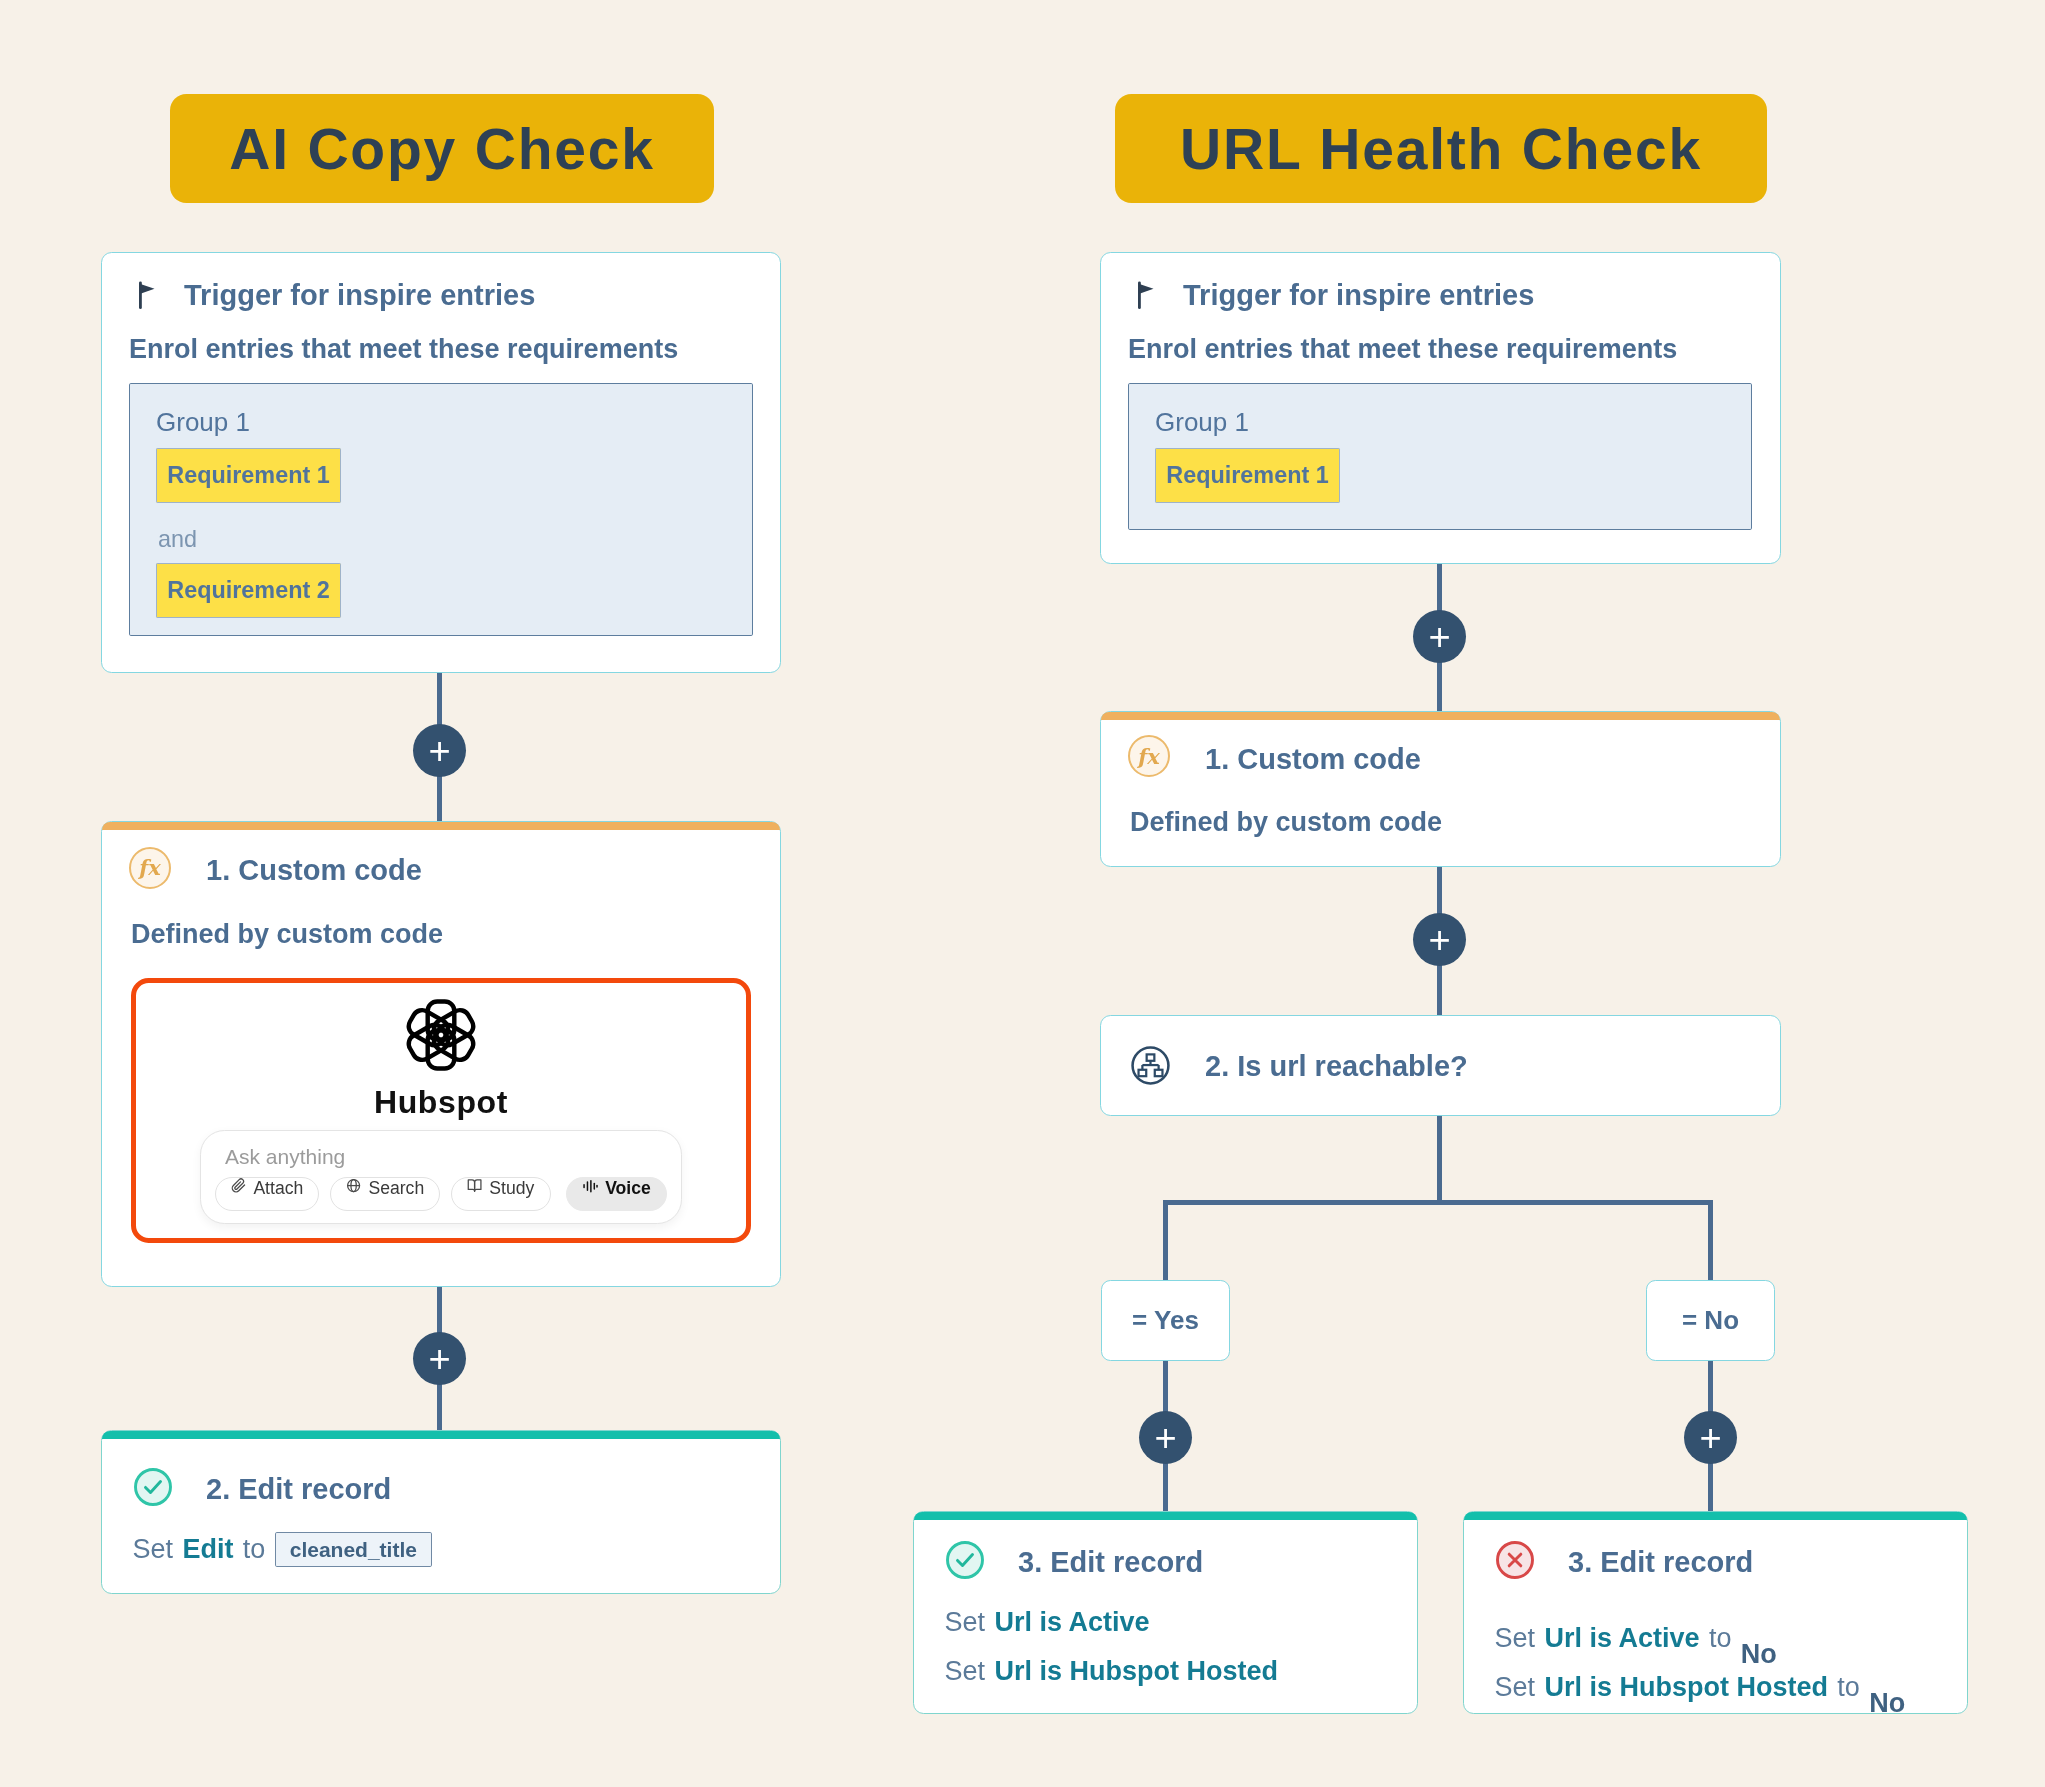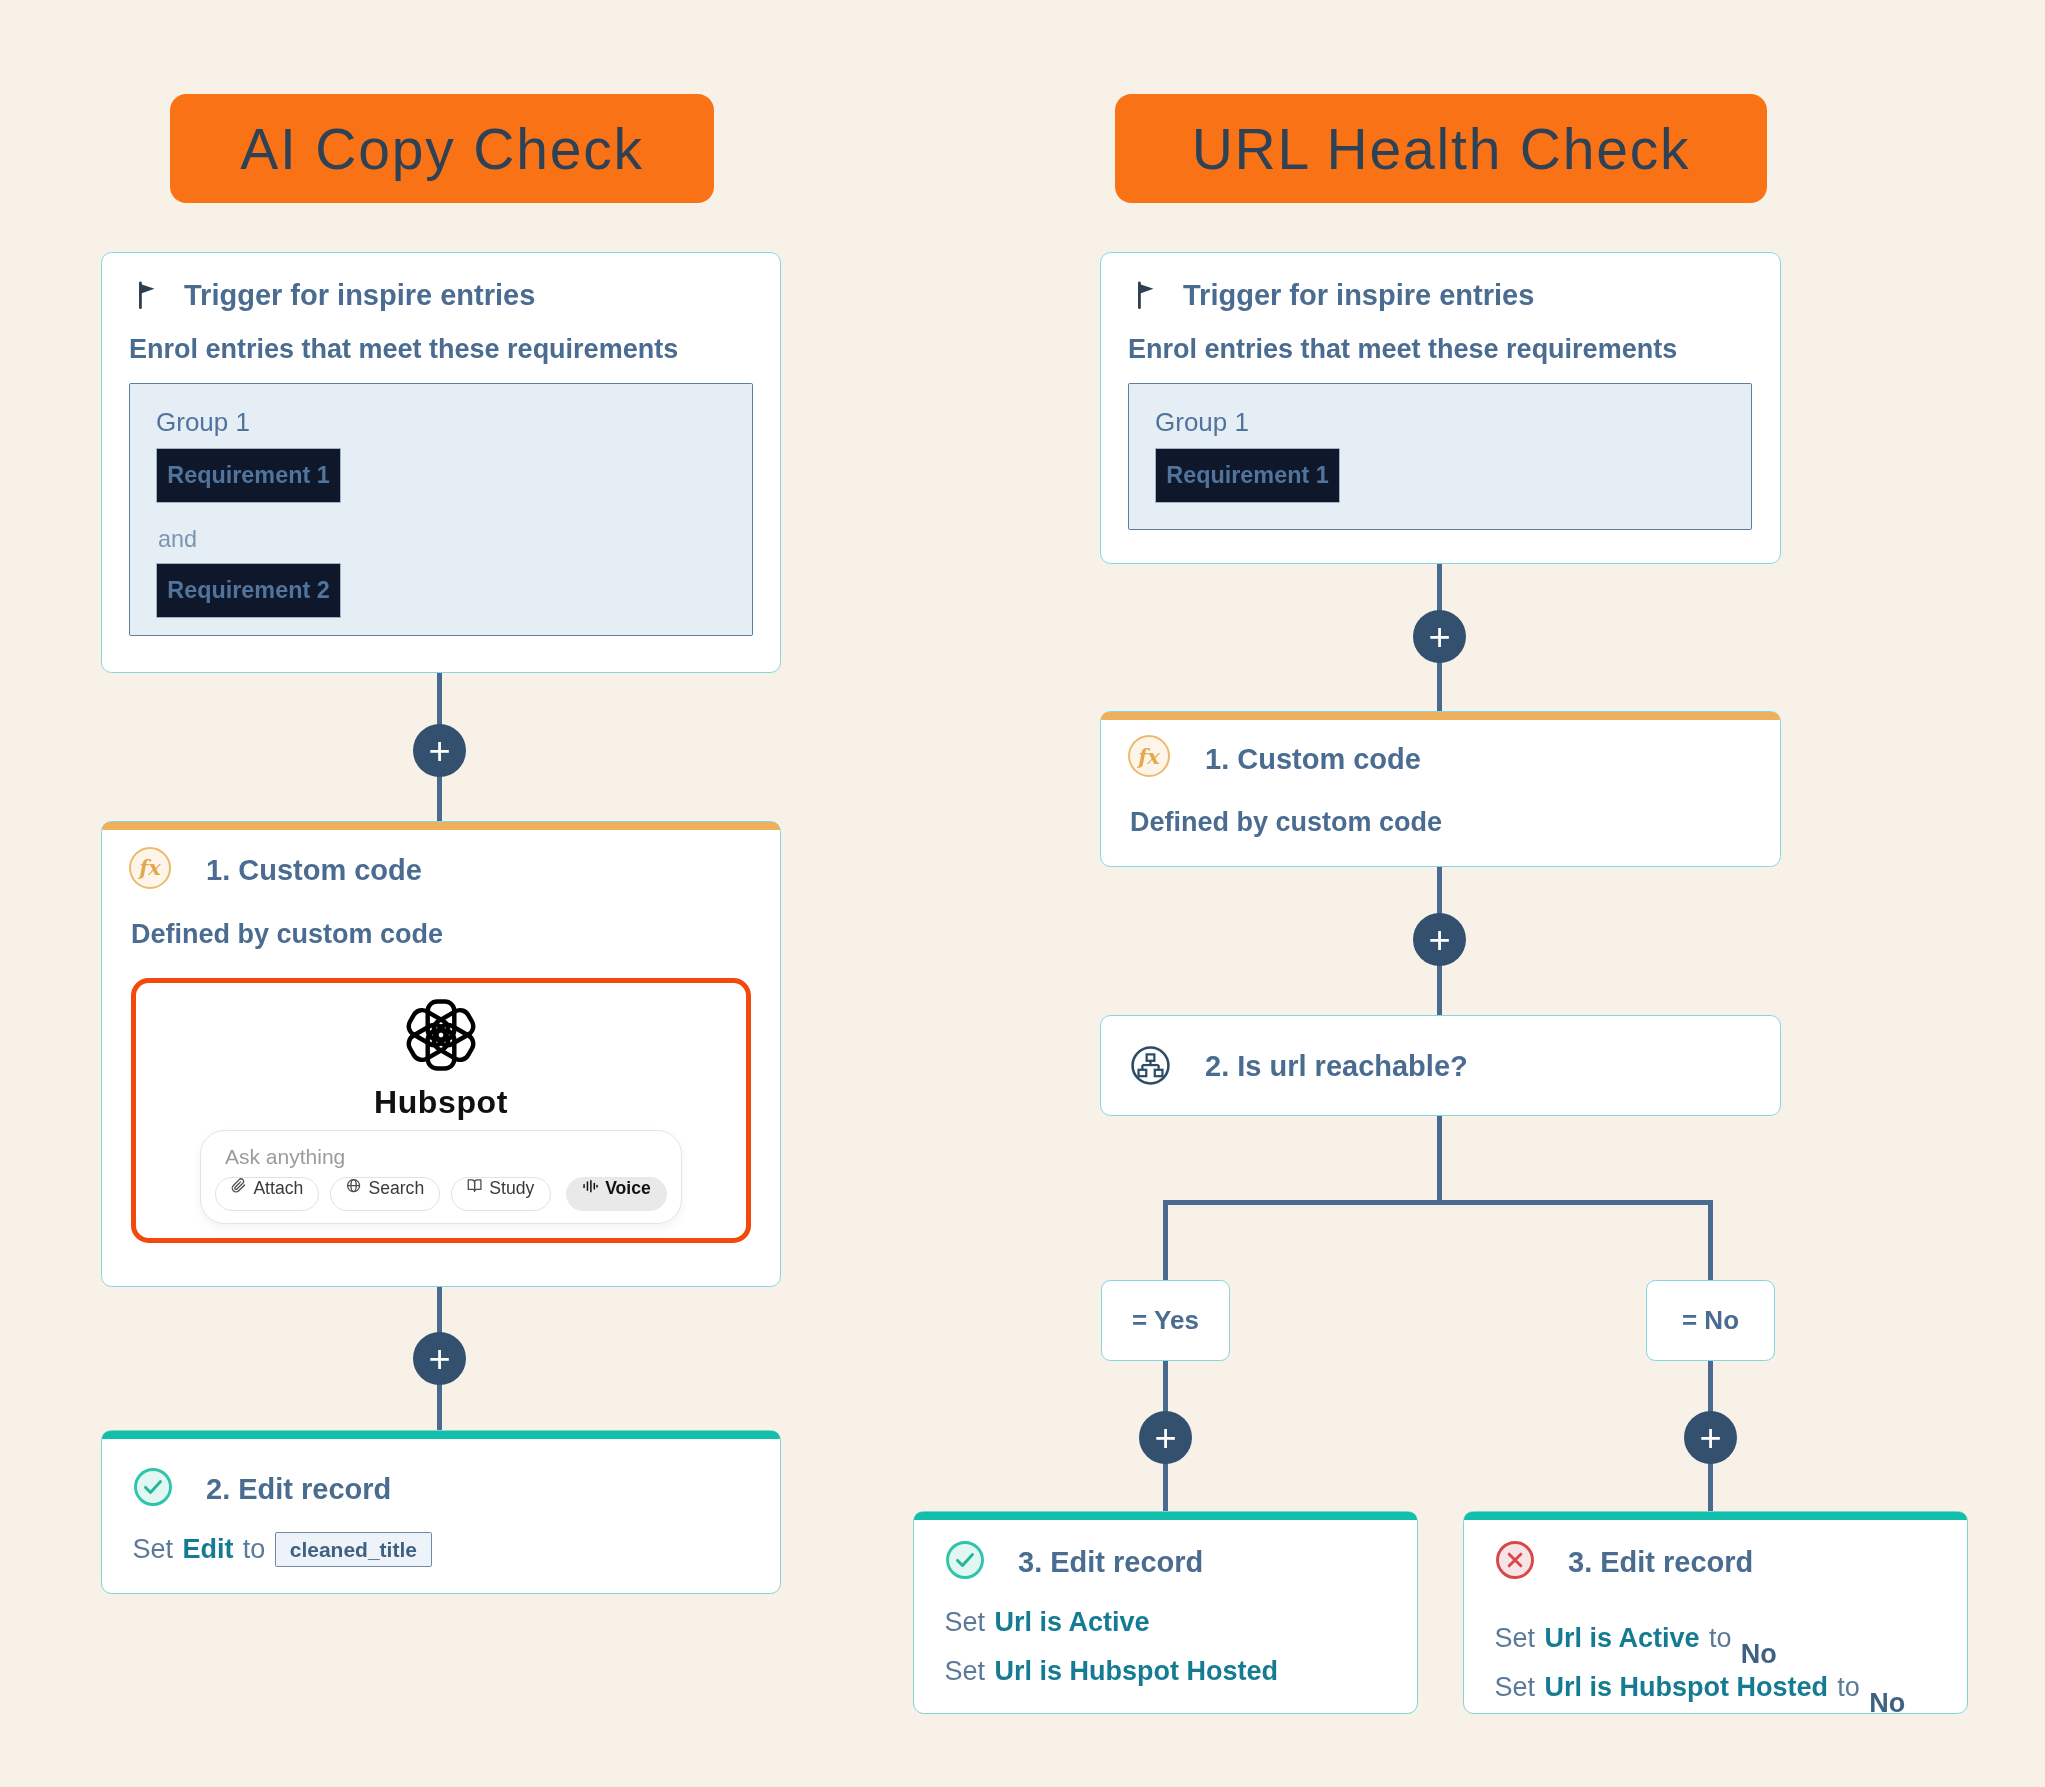--- a/index.html
+++ b/index.html
@@ -4,23 +4,23 @@
 <style>
   html,body { margin:0; padding:0; background:#f7f1e8; }
   .canvas {
     position:relative; width:2046px; height:1788px; overflow:hidden;
     background:#f7f1e8;
     font-family:"Liberation Sans", sans-serif;
     color:#4a6c91;
   }
   
   .title-card {
-    position:absolute; background:#f97316; border-radius:16.4px;
+    position:absolute; background:#eab308; border-radius:16.4px;
     display:flex; align-items:center; justify-content:center;
-    font-size:57px; font-weight:400; letter-spacing:1.8px; color:#2e4155;
+    font-size:57px; font-weight:700; letter-spacing:1.8px; color:#2e4155;
   }
   .card {
     position:absolute; background:#ffffff;
     border:1.8px solid #84d7e1; border-radius:10.6px; box-sizing:border-box;
   }
   .card.bar-orange::before, .card.bar-teal::before {
     content:""; position:absolute; top:0; left:0; right:0; height:7.6px;
     border-radius:8.2px 8.2px 0 0;
   }
   .card.bar-orange::before { background:#efb05e; }
@@ -30,21 +30,21 @@
   
   .abs { position:absolute; }
   .nhead { font-size:29px; font-weight:700; color:#4a6c91; white-space:nowrap; }
   .nsub  { font-size:27px; font-weight:700; color:#4a6c91; white-space:nowrap; }
   .group-panel {
     position:absolute; background:#e5edf5; border:1.2px solid #5d7d9e;
     border-radius:1.8px; box-sizing:border-box;
   }
   .group-label { font-size:26px; font-weight:400; color:#51749c; }
   .req-box {
-    position:absolute; background:#0f172a; border:1.2px solid #9fb3c8; border-radius:1.2px;
+    position:absolute; background:#fde047; border:1.2px solid #9fb3c8; border-radius:1.2px;
     display:flex; align-items:center; justify-content:center;
     font-size:23.4px; font-weight:700; color:#51749c; box-sizing:border-box;
   }
   .and-label { font-size:23.4px; font-weight:400; color:#7c95b0; }
 
   
   .vline, .hline { position:absolute; background:#4a6a8f; }
   .vline { width:4.7px; }
   .hline { height:4.7px; }
   .plus {

